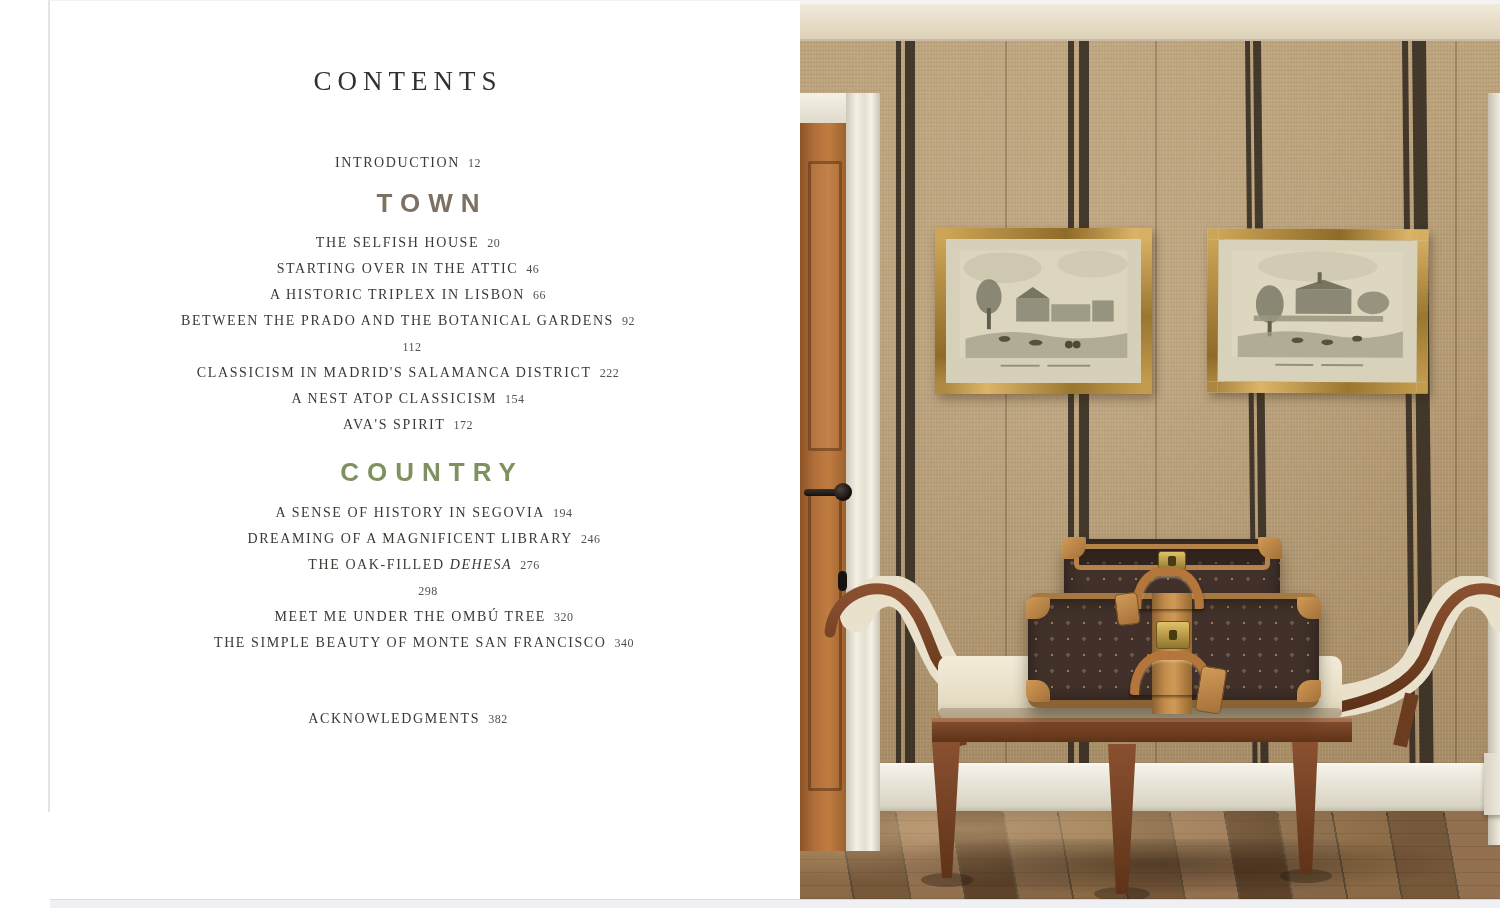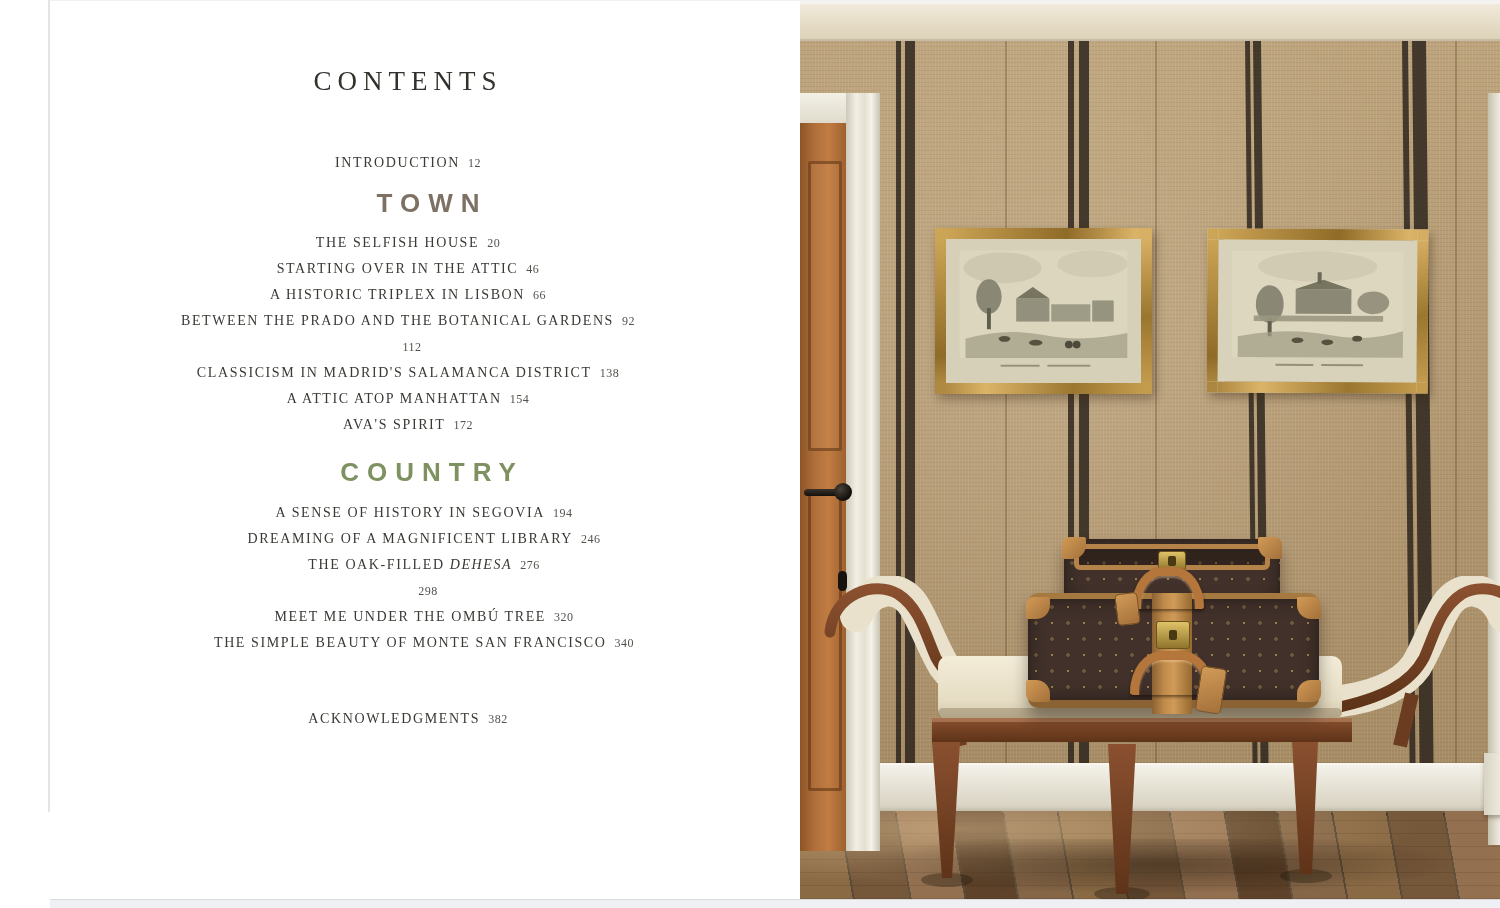--- a/index.html
+++ b/index.html
@@ -168,24 +168,24 @@
         </div>
         <div class="toc-row">
           <span class="toc-title">BETWEEN THE PRADO AND THE BOTANICAL GARDENS</span>
           <span class="toc-page">92</span>
         </div>
         <div class="toc-row">
           <span class="toc-page">112</span>
         </div>
         <div class="toc-row">
           <span class="toc-title">CLASSICISM IN MADRID'S SALAMANCA DISTRICT</span>
-          <span class="toc-page">138</span>
-        </div>
-        <div class="toc-row">
-          <span class="toc-title">A ATTIC ATOP MANHATTAN</span>
+          <span class="toc-page">222</span>
+        </div>
+        <div class="toc-row">
+          <span class="toc-title">A NEST ATOP CLASSICISM</span>
           <span class="toc-page">154</span>
         </div>
         <div class="toc-row">
           <span class="toc-title">AVA'S SPIRIT</span>
           <span class="toc-page">172</span>
         </div>
       </div>
 
     <h2 class="tblock sec-head sec-country">COUNTRY</h2>
     <div class="toc-list list-country">

